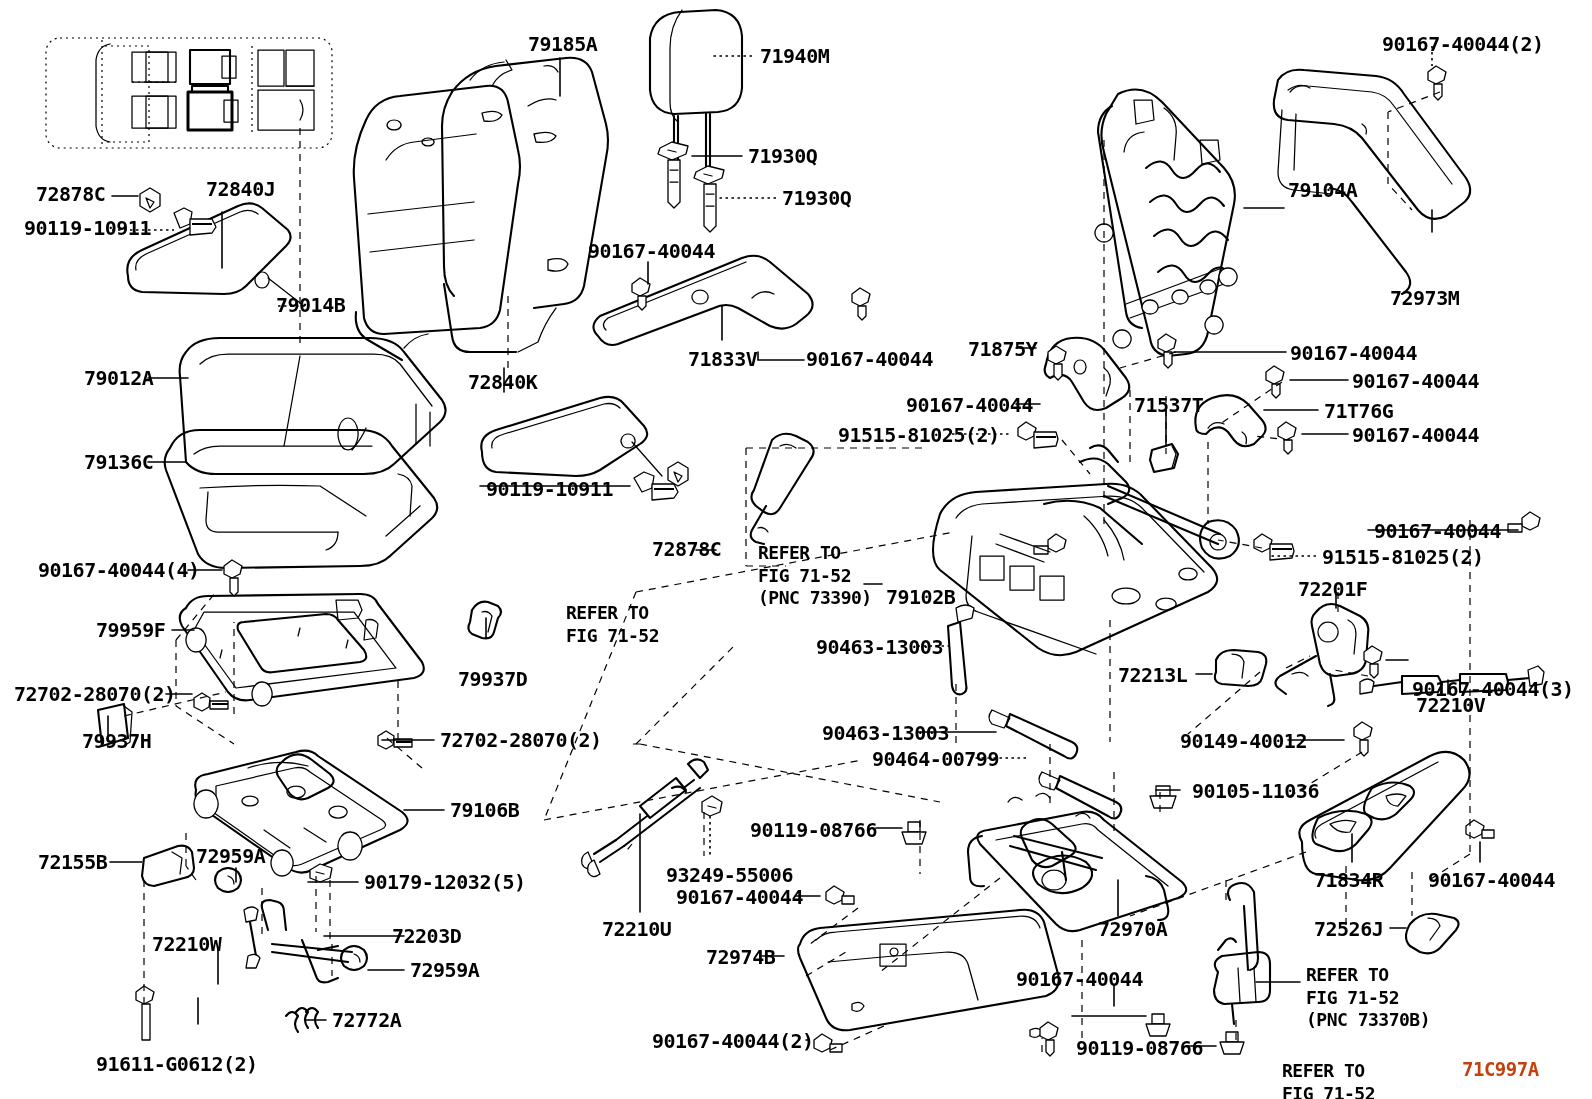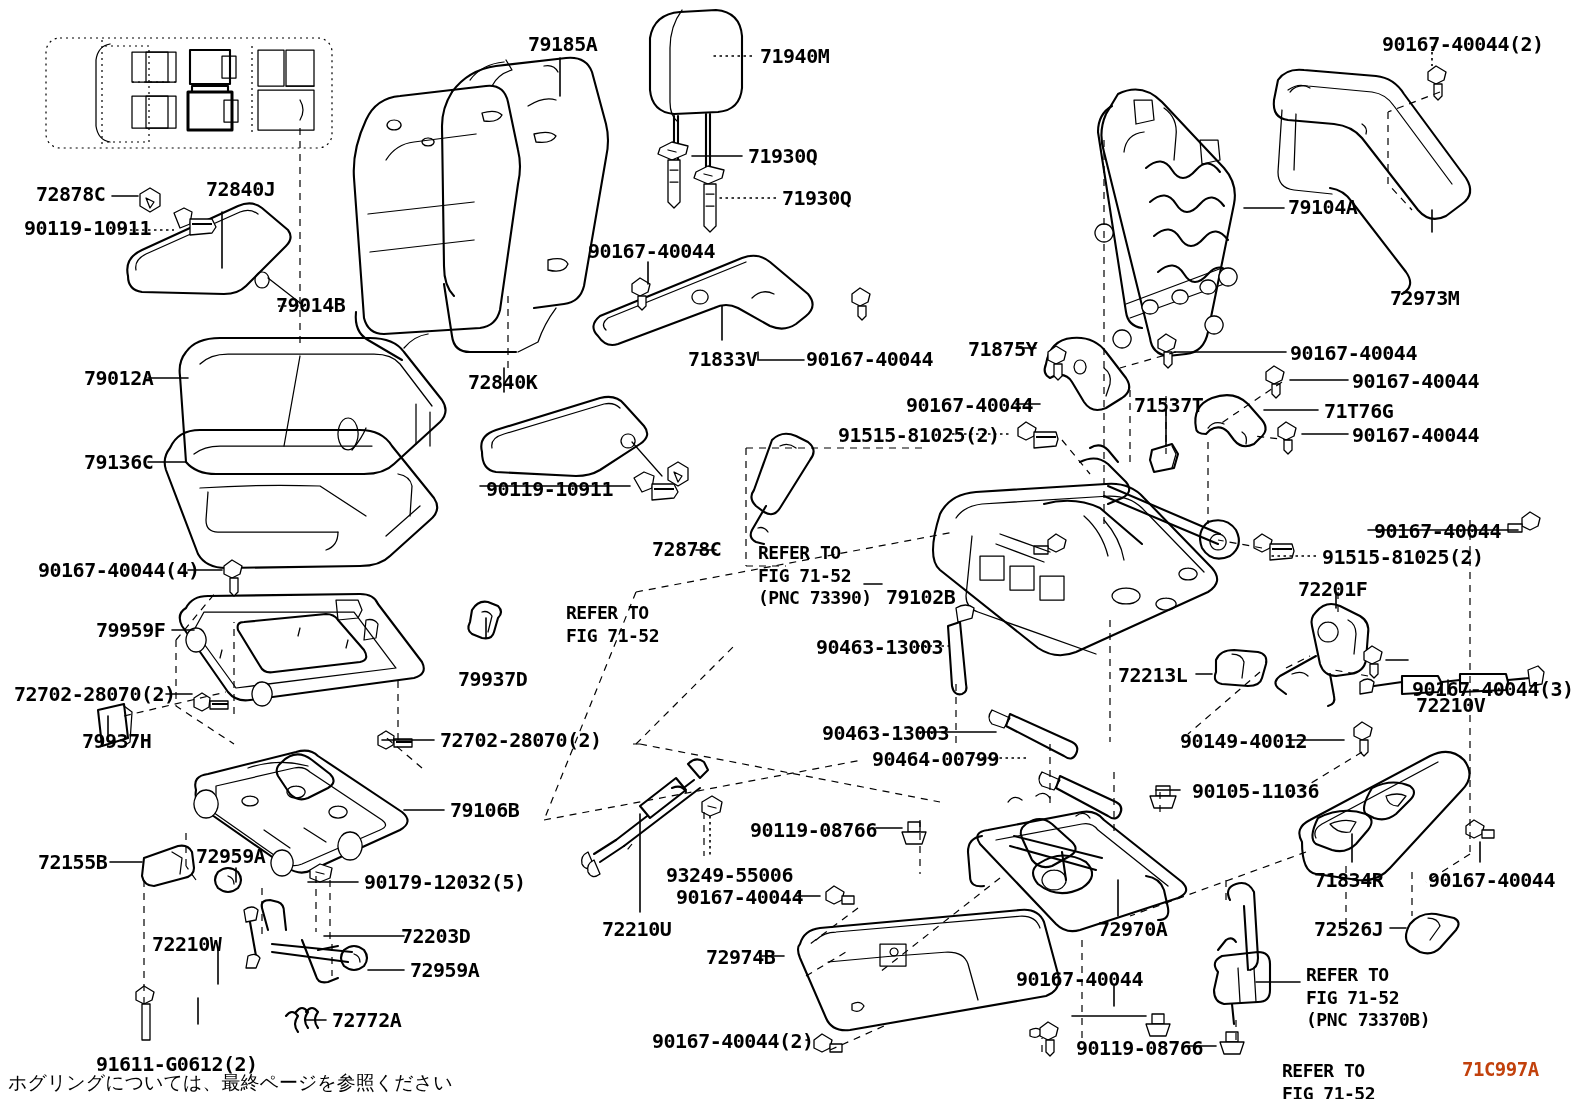--- a/index.html
+++ b/index.html
@@ -659,27 +659,27 @@
 <div class="lbl" style="left:38px;  top:559px;">90167-40044(4)</div>
 <div class="lbl" style="left:96px;  top:619px;">79959F</div>
 <div class="lbl" style="left:458px; top:668px;">79937D</div>
 <div class="lbl" style="left:14px;  top:683px;">72702-28070(2)</div>
 <div class="lbl" style="left:82px;  top:730px;">79937H</div>
 <div class="lbl" style="left:440px; top:729px;">72702-28070(2)</div>
 <div class="lbl" style="left:450px; top:799px;">79106B</div>
 <div class="lbl" style="left:38px;  top:851px;">72155B</div>
 <div class="lbl" style="left:196px; top:845px;">72959A</div>
 <div class="lbl" style="left:364px; top:871px;">90179-12032(5)</div>
-<div class="lbl" style="left:401px; top:925px;">72203D</div>
+<div class="lbl" style="left:392px; top:925px;">72203D</div>
 <div class="lbl" style="left:410px; top:959px;">72959A</div>
 <div class="lbl" style="left:152px; top:933px;">72210W</div>
 <div class="lbl" style="left:332px; top:1009px;">72772A</div>
 <div class="lbl" style="left:96px;  top:1053px;">91611-G0612(2)</div>
 <div class="lbl" style="left:1382px;top:33px;">90167-40044(2)</div>
-<div class="lbl" style="left:1288px;top:196px;">79104A</div>
+<div class="lbl" style="left:1288px;top:179px;">79104A</div>
 <div class="lbl" style="left:1390px;top:239px;margin-top:48px;">72973M</div>
 <div class="lbl" style="left:968px; top:338px;">71875Y</div>
 <div class="lbl" style="left:1290px;top:342px;">90167-40044</div>
 <div class="lbl" style="left:1352px;top:370px;">90167-40044</div>
 <div class="lbl" style="left:906px; top:394px;">90167-40044</div>
 <div class="lbl" style="left:1134px;top:394px;">71537T</div>
 <div class="lbl" style="left:1324px;top:400px;">71T76G</div>
 <div class="lbl" style="left:1352px;top:424px;">90167-40044</div>
 <div class="lbl" style="left:838px; top:424px;">91515-81025(2)</div>
 <div class="lbl" style="left:886px; top:586px;">79102B</div>
@@ -711,16 +711,15 @@
 FIG 71-52
 (PNC 73390)</div>
 <div class="note" style="left:566px; top:594px;">REFER TO
 FIG 71-52</div>
 <div class="note" style="left:1306px;top:956px;">REFER TO
 FIG 71-52
 (PNC 73370B)</div>
 <div class="note" style="left:1282px;top:1052px;">REFER TO
 FIG 71-52</div>
 
-<div class="jp" style="left:8px; top:1070px;">ホグリングについては、最終ページを参照ください</div>
 <div class="code" style="left:1462px; top:1058px;">71C997A</div>
 
 </div>
 
 </body></html>

